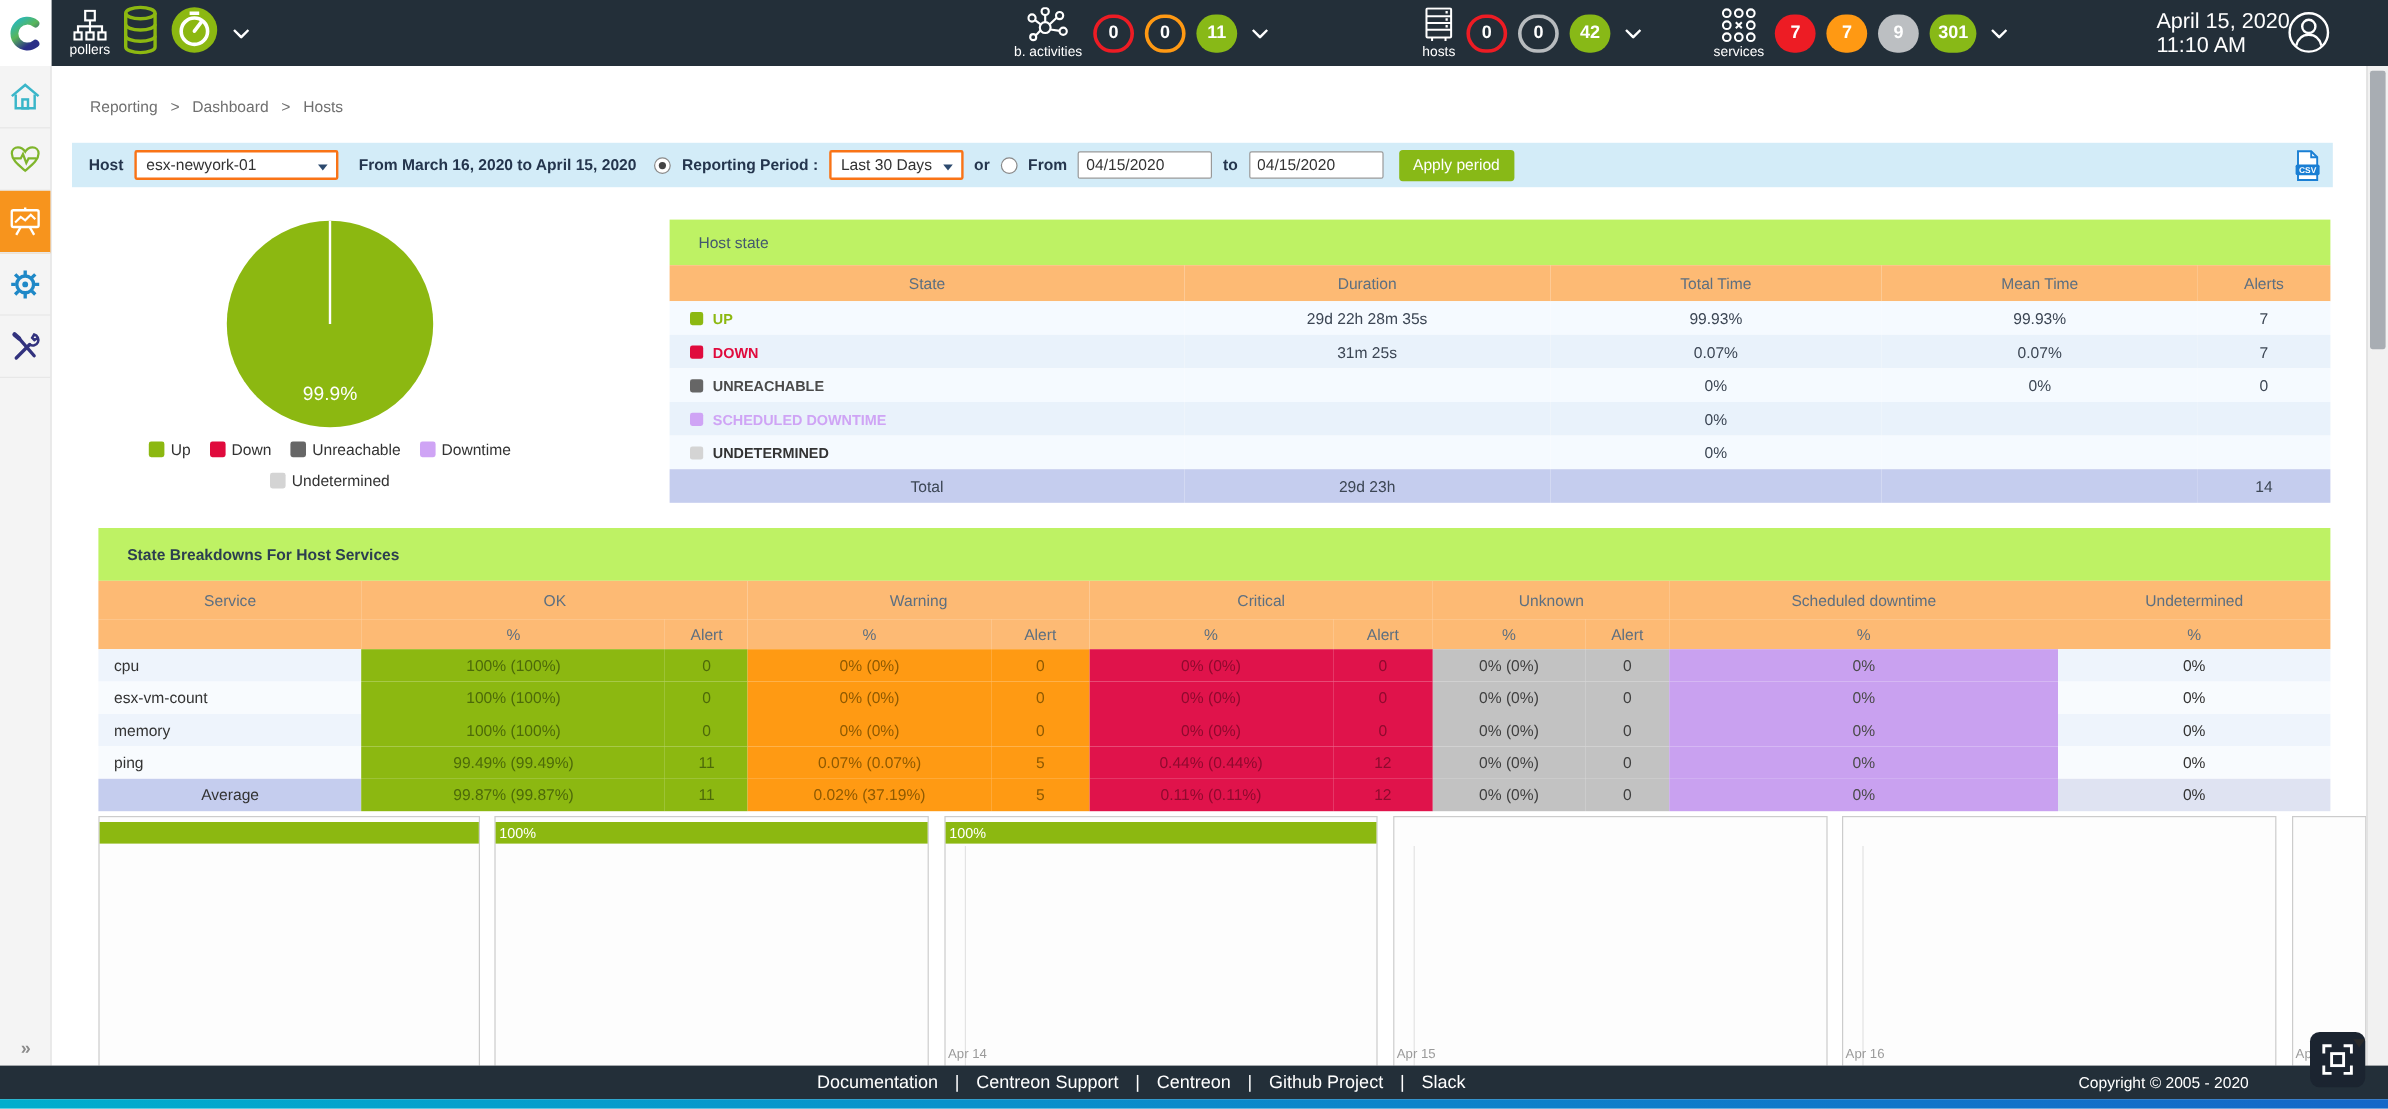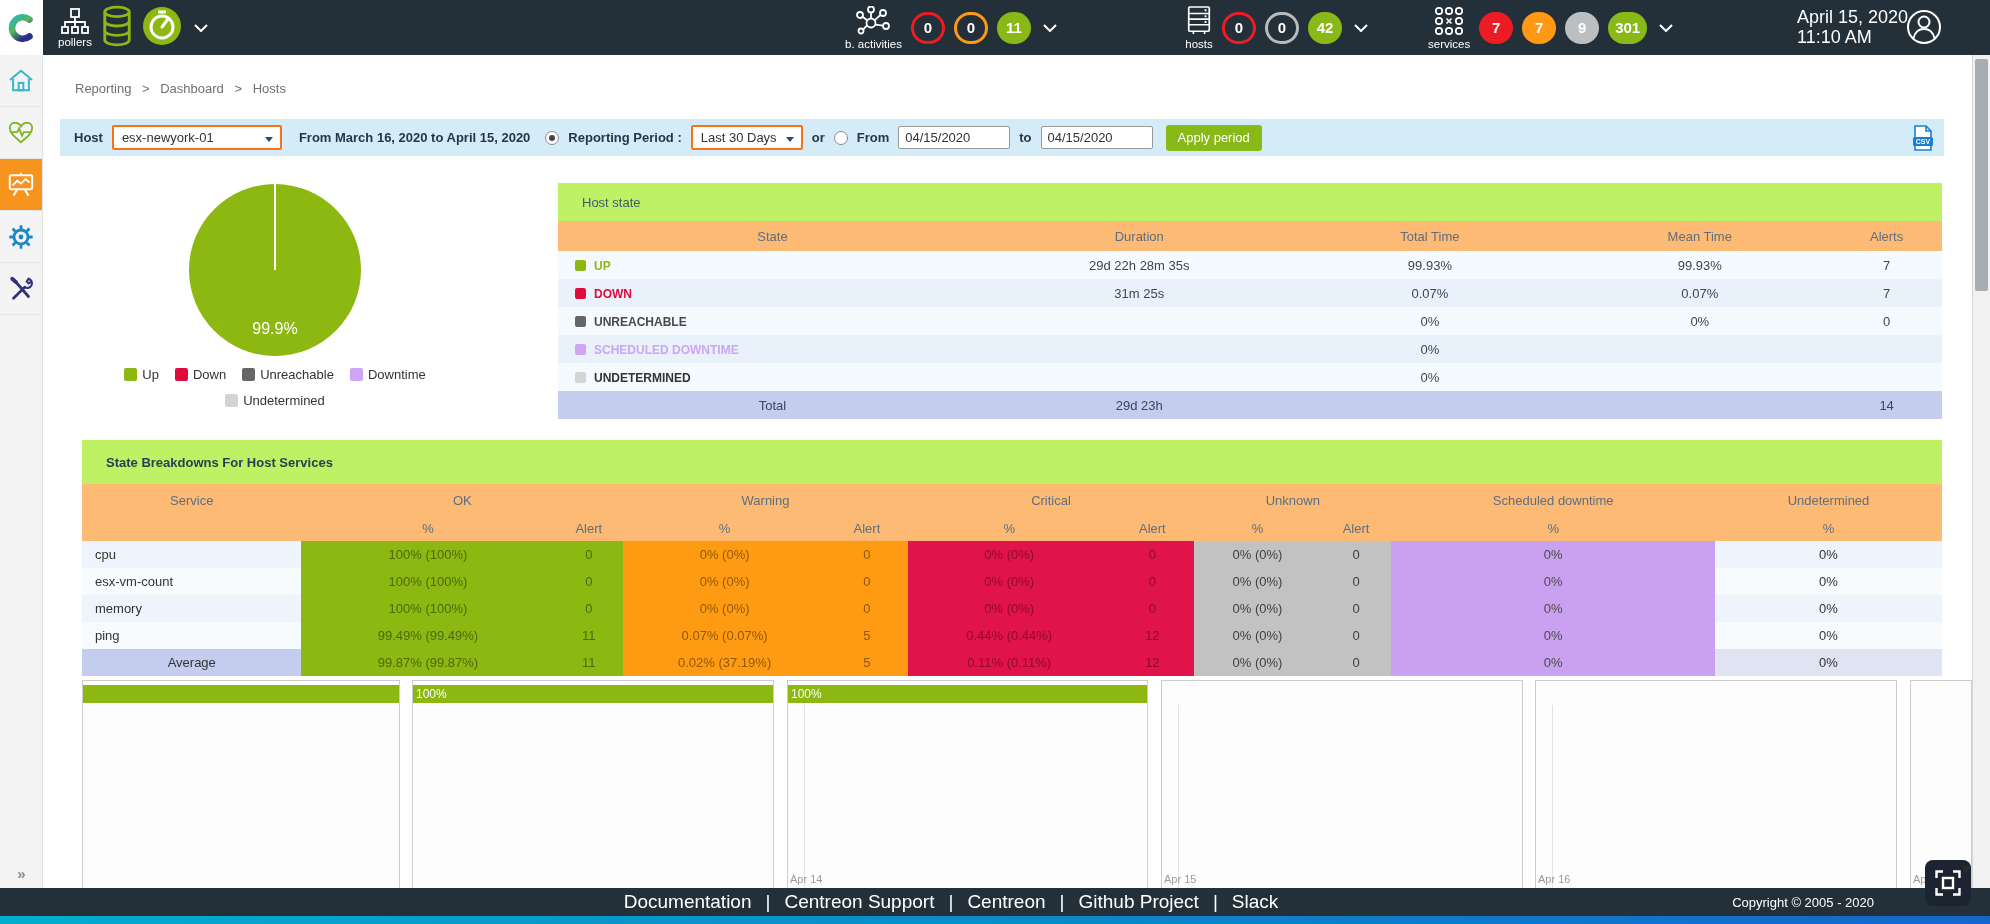--- a/index.html
+++ b/index.html
@@ -93,21 +93,21 @@
   .avg-row .ud-cell { background:#dfe3f2 !important; }
 
   
   .tl-panel { position:absolute; top:625px; height:210px; border:1px solid #ccc; background:#fdfdfd; }
   .tl-bar { margin-top:4px; height:18px; background:#8cb811; color:#fff; font-size:12px; line-height:18px; padding-left:3px; }
   .tl-grid { position:absolute; left:16px; top:24px; bottom:0; width:1px; background:#e3e3e3; }
   .tl-date { position:absolute; top:818px; font-size:11px; color:#9a9a9a; }
 
   
   .footer { position:absolute; left:0; top:888px; width:1990px; height:28px; background:#232f39; display:flex; align-items:center; z-index:6; }
-  .footer-links { width:1902px; display:flex; justify-content:center; color:#fff; font-size:19px; align-items:center; }
+  .footer-links { width:1902px; display:flex; justify-content:center; color:#fff; font-size:15px; align-items:center; }
   .footer-links a { color:#fff; text-decoration:none; margin:0 14px; cursor:pointer; }
   .f-sep { color:#fff; }
   .copyright { position:absolute; right:116px; color:#fff; font-size:13px; }
   .bottom-strip { position:absolute; left:0; top:916px; width:1990px; height:8px; background:linear-gradient(90deg,#00aecd,#1467c8); z-index:6; }
 
   .fullscreen-btn { position:absolute; left:1925px; top:860px; width:46px; height:46px; background:#1b2430; border-radius:8px; display:flex; align-items:center; justify-content:center; z-index:7; cursor:pointer; }
   .fs-caret { position:absolute; left:1961px; top:866px; width:0; height:0; border-left:5px solid transparent; border-right:5px solid transparent; border-top:7px solid #2b2b2b; z-index:8; }
 
   
   .scrollbar { position:absolute; right:0; top:55px; width:18px; height:833px; background:#f1f1f1; border-left:1px solid #d8d8d8; z-index:4; }

